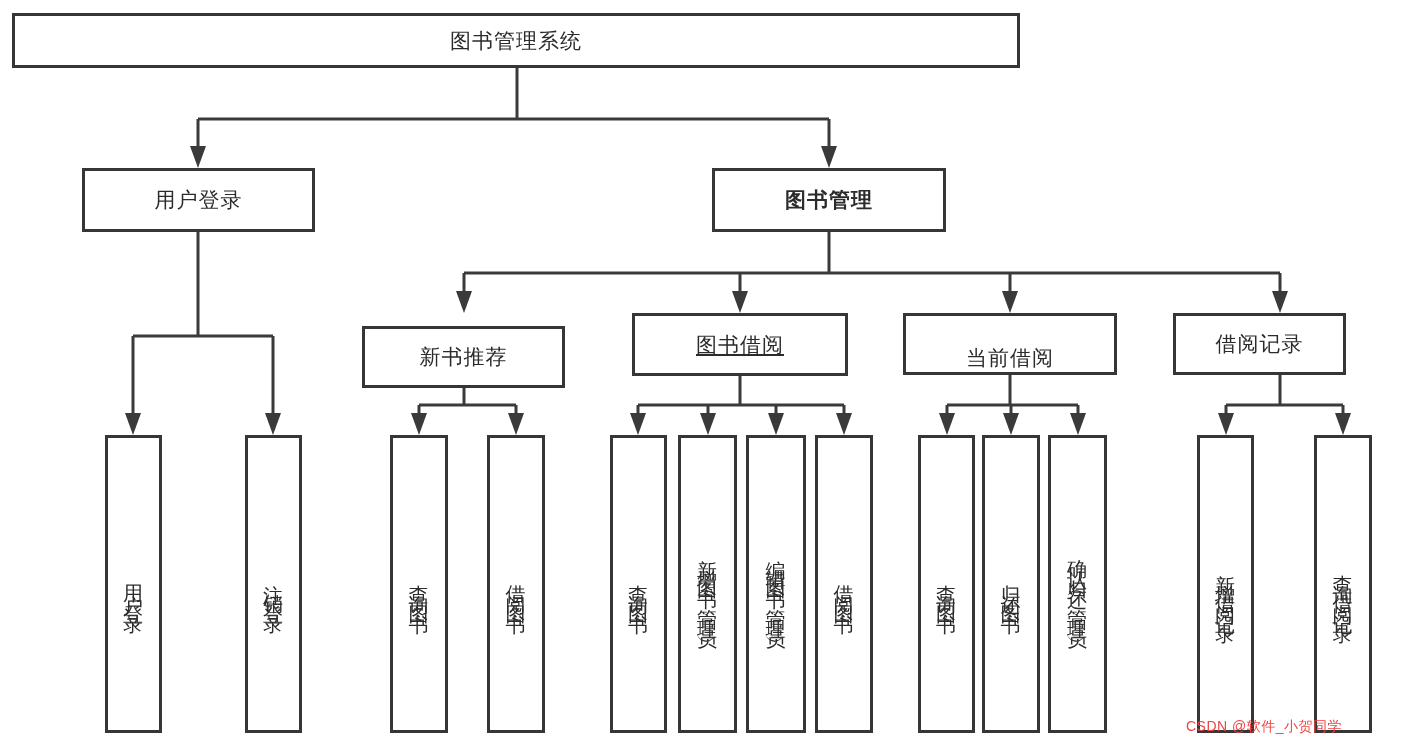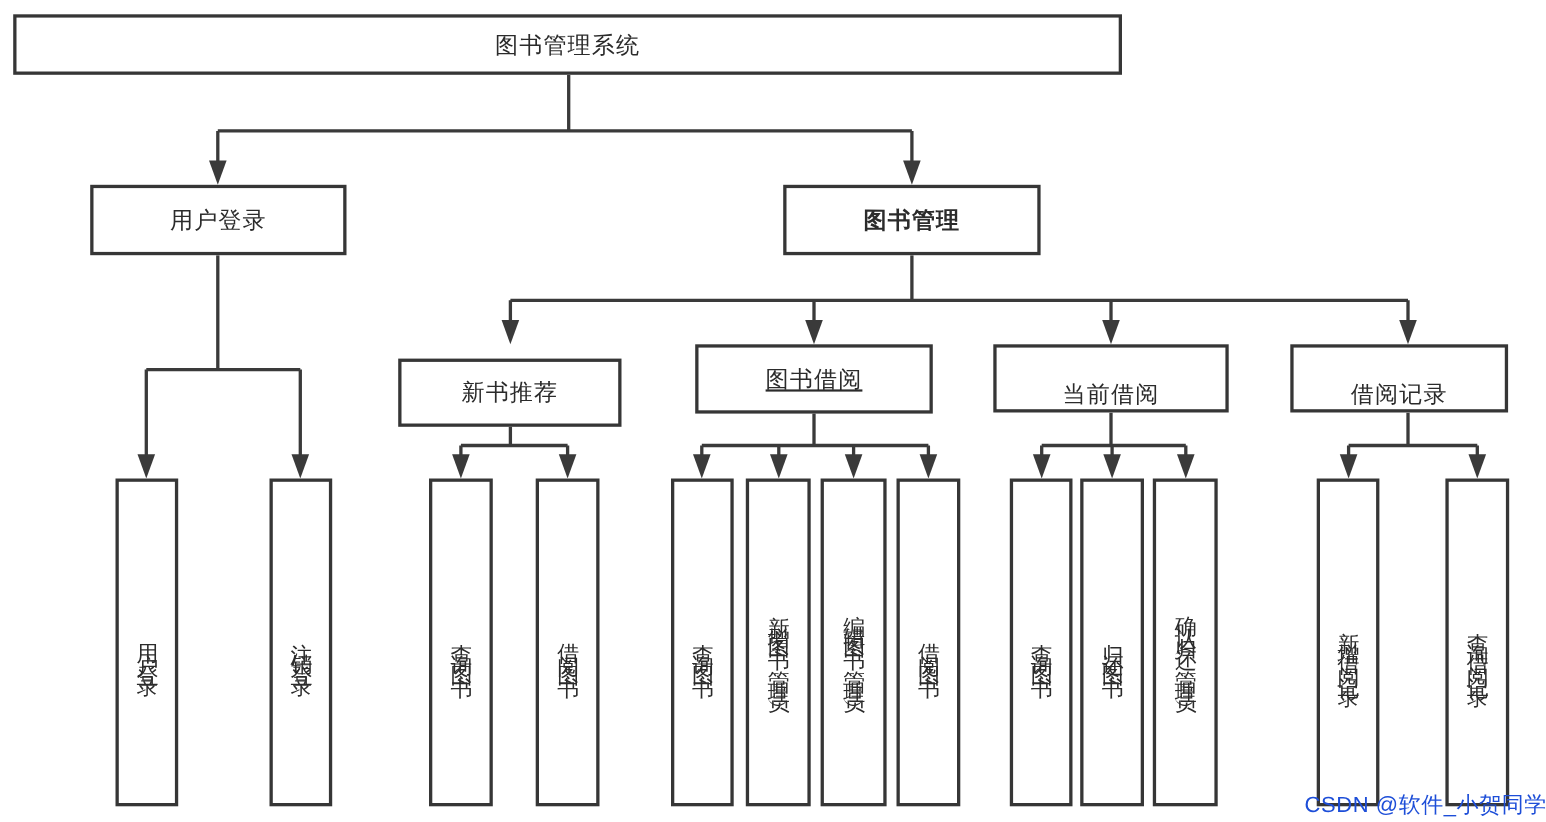--- a/index.html
+++ b/index.html
@@ -31,21 +31,21 @@
     color: #2b2b2b;
   }
 
   
   .lv1 { left: 12px;  top: 13px;  width: 1008px; height: 55px; }
   .lv2a { left: 82px;  top: 168px; width: 233px; height: 64px; }
   .lv2b { left: 712px; top: 168px; width: 234px; height: 64px; font-weight: bold; }
   .lv3a { left: 362px; top: 326px; width: 203px; height: 62px; }
   .lv3b { left: 632px; top: 313px; width: 216px; height: 63px; text-decoration: underline; }
   .lv3c { left: 903px; top: 313px; width: 214px; height: 62px; align-items: flex-end; }
-  .lv3d { left: 1173px; top: 313px; width: 198px; height: 62px; align-items: flex-end; }
+  .lv3d { left: 1173px; top: 313px; width: 173px; height: 62px; }
 
   .leaf { top: 435px; height: 298px; }
   .leaf1  { left: 105px;  width: 57px; }
   .leaf2  { left: 245px;  width: 57px; }
   .leaf3  { left: 390px;  width: 58px; }
   .leaf4  { left: 487px;  width: 58px; }
   .leaf5  { left: 610px;  width: 57px; }
   .leaf6  { left: 678px;  width: 59px; }
   .leaf7  { left: 746px;  width: 60px; }
   .leaf8  { left: 815px;  width: 58px; }
@@ -53,22 +53,22 @@
   .leaf10 { left: 982px;  width: 58px; }
   .leaf11 { left: 1048px; width: 59px; }
   .leaf12 { left: 1197px; width: 57px; }
   .leaf13 { left: 1314px; width: 58px; }
 
   .watermark {
     position: absolute;
     left: 1186px;
     top: 718px;
     z-index: 2;
-    font-size: 20px;
-    color: #1d4ed8;
+    font-size: 14px;
+    color: #ef4444;
     white-space: nowrap;
     letter-spacing: 0.5px;
   }
 </style>
 </head>
 <body>
 
 <div id="stage">
 
   <svg id="connectors" width="1405" height="747" viewBox="0 0 1405 747">

